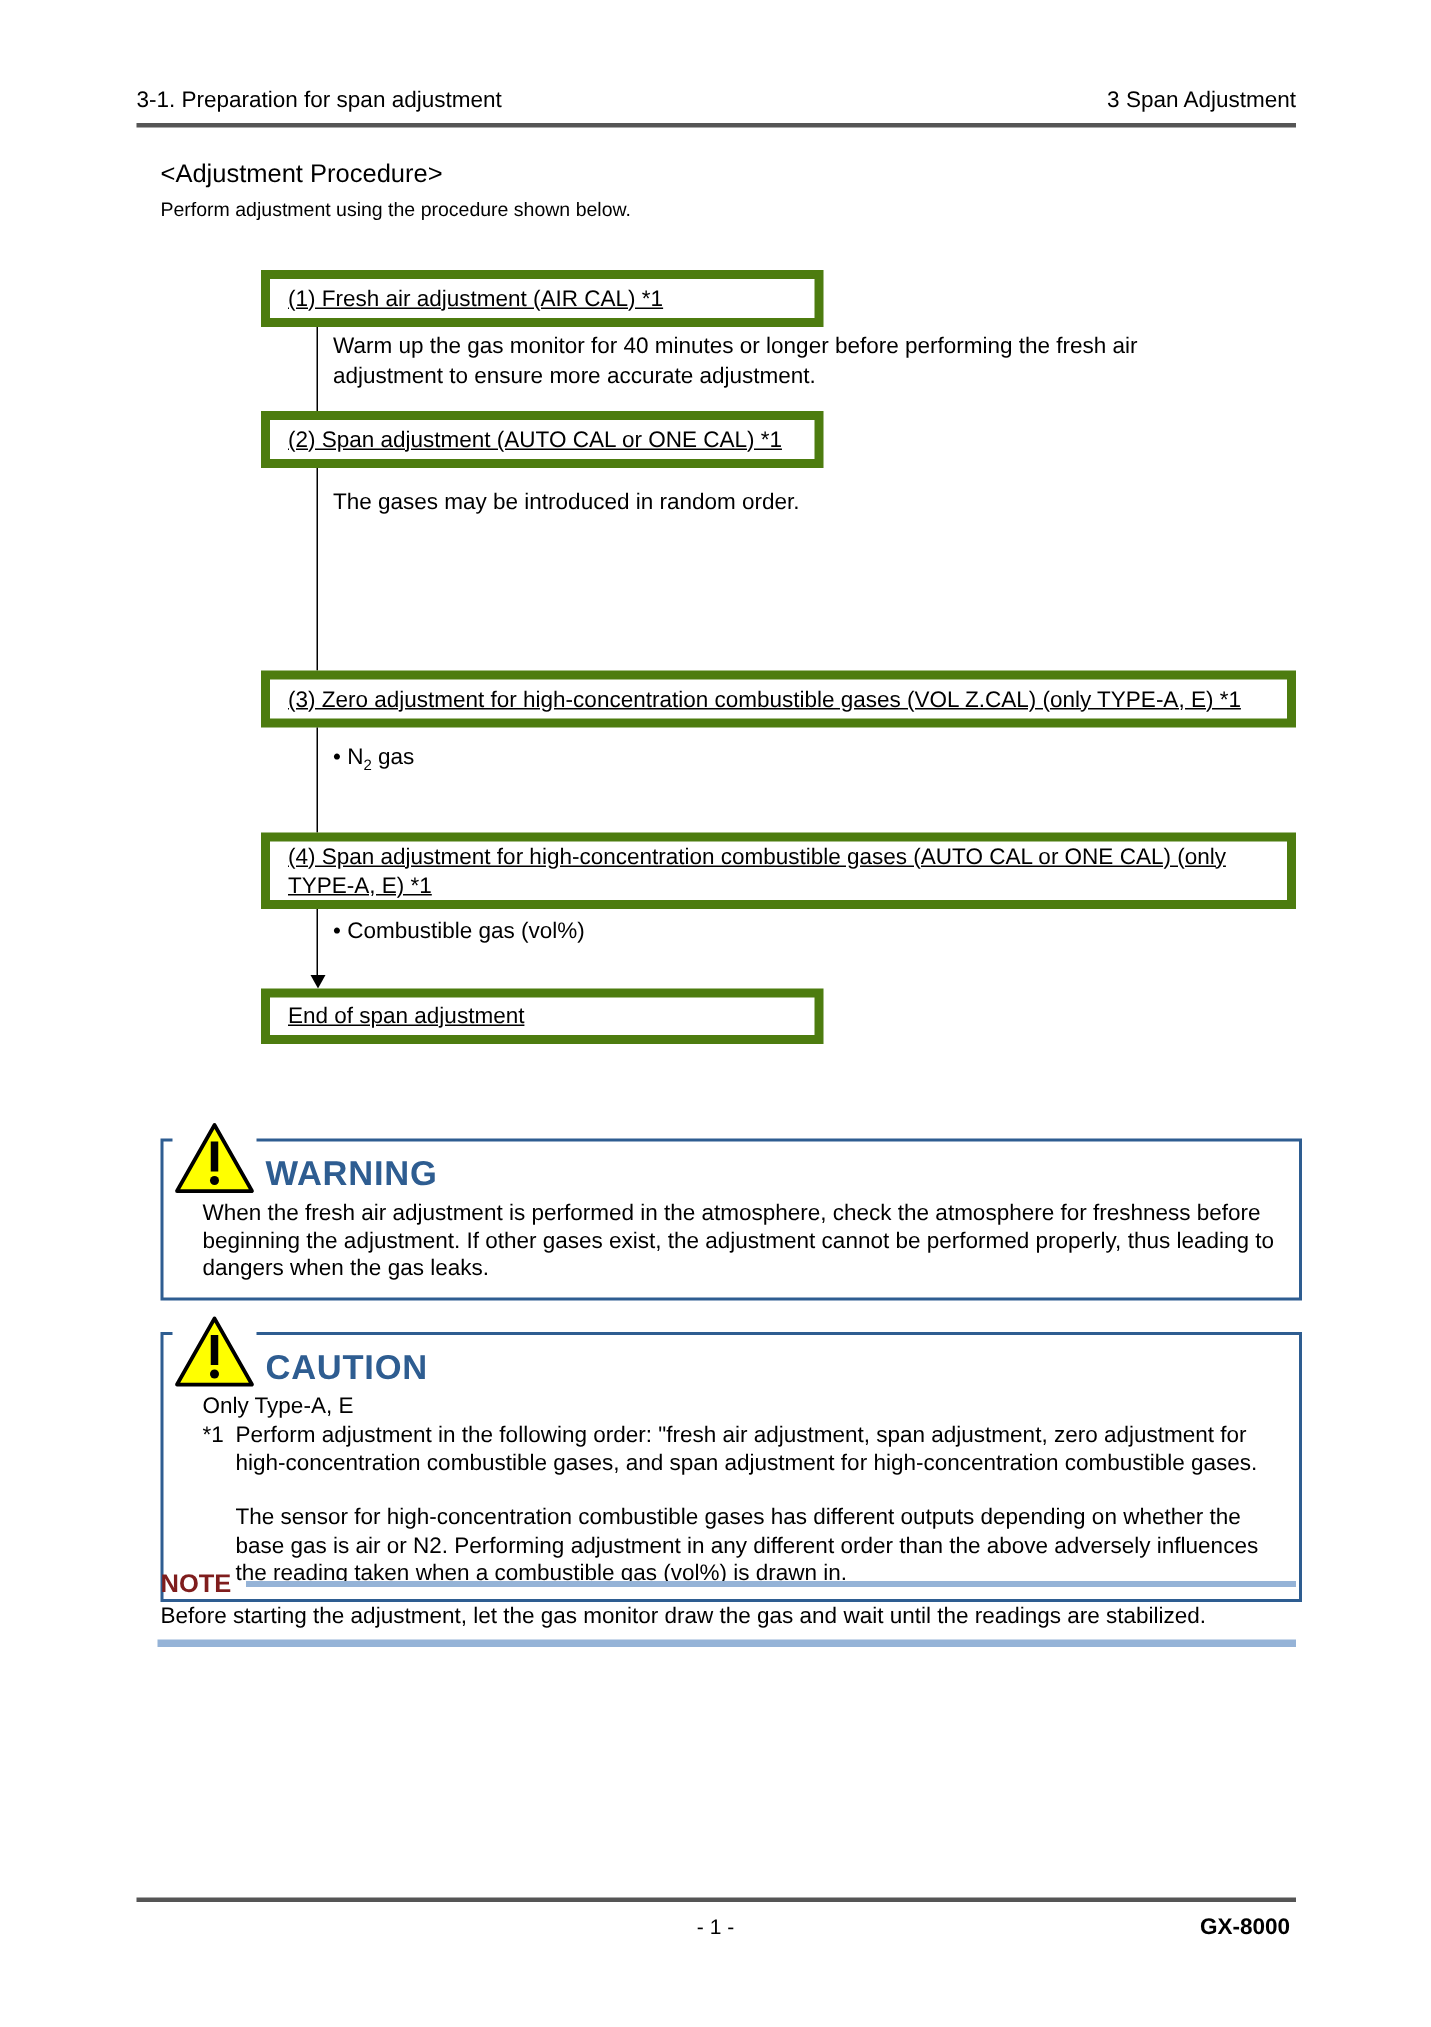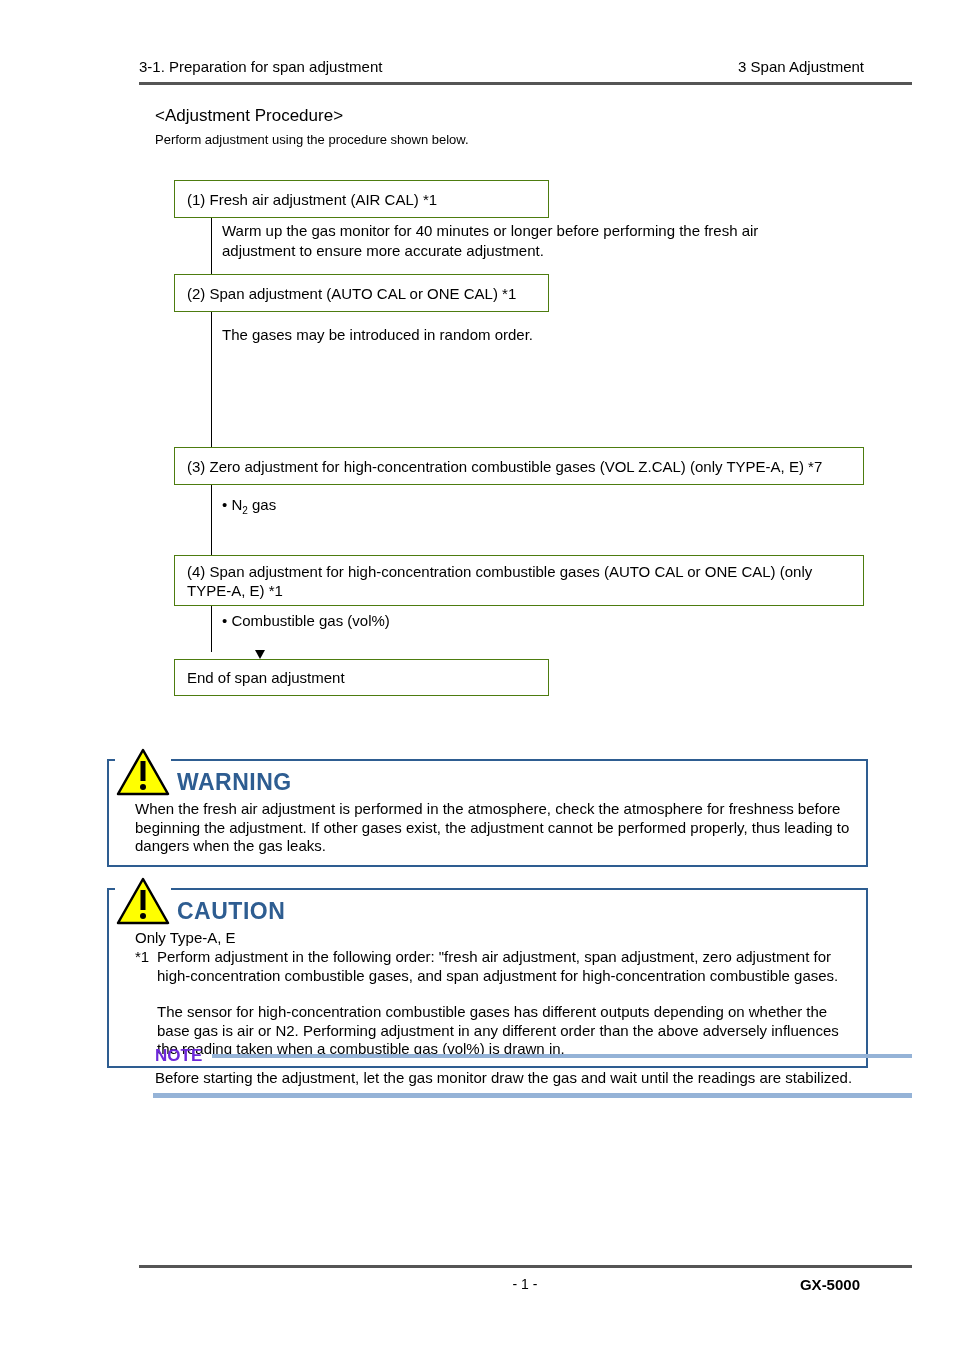--- a/index.html
+++ b/index.html
@@ -1,30 +1,30 @@
 <!DOCTYPE html>
 <html><head>
 <meta charset="utf-8">
 <style>
   * { margin:0; padding:0; box-sizing:border-box; }
   body { width:954px; height:1351px; background:#fff; position:relative; font-family:"Liberation Sans", sans-serif; color:#000; overflow:hidden; }
-  .abs { position:absolute;margin-left:48px; }
+  .abs { position:absolute; }
   .hdr-left { left:91px; top:58px; font-size:15px; }
   .hdr-right { right:90px; top:58px; font-size:15px; }
   .hdr-rule { left:91px; top:82px; width:773px; height:3px; background:#555; }
   .sec-title { left:107px; top:106px; font-size:17px; }
   .intro { left:107px; top:132px; font-size:13px; }
-  .box { position:absolute; border:1px solid #4d7c0f; font-size:15px; padding:0 12px; display:flex; align-items:center; }
+  .box { position:absolute; border:6px solid #4d7c0f; font-size:15px; padding:0 12px; display:flex; align-items:center;text-decoration:underline; }
   .vline { position:absolute; width:1px; background:#000; left:211px; }
   .note-text { position:absolute; left:222px; font-size:15px; line-height:19.5px; }
   .alert { position:absolute; left:107px; width:761px; border:2px solid #2e5d91;margin-top:39px; }
   .alert .icon { position:absolute; left:6px; top:-14px; width:56px; height:50px; background:#fff; }
   .alert .title { position:absolute; left:68px; top:8px; font-size:23px; font-weight:bold; color:#2e5d91; letter-spacing:0.5px; }
   .alert .body { position:absolute; left:26px; font-size:15px; line-height:18.5px; }
-  .note-lbl { left:107px; top:1046px; font-size:17px; font-weight:bold; color:#6d28d9; }
+  .note-lbl { left:107px; top:1046px; font-size:17px; font-weight:bold; color:#7f1d1d; }
   .note-bar { left:164px; top:1054px; width:700px; height:4px; background:#95b3d7; }
   .note-body { left:107px; top:1069px; font-size:15px;text-align:center; }
   .note-bot { left:105px; top:1093px; width:759px; height:5px; background:#95b3d7; }
   .ftr-rule { left:91px; top:1265px; width:773px; height:3px; background:#555; }
   .ftr-pg { left:0; width:954px; top:1276px; text-align:center; font-size:14px; }
   .ftr-model { right:94px; top:1276px; font-size:15px; font-weight:bold; }
   ul.b { list-style:none; }
   ul.b li::before { content:"• "; }
   sub { font-size:10px; }
 </style>
@@ -46,21 +46,21 @@
 
 <div class="box" style="left:174px;top:274px;width:375px;height:38px;">
     <span>(2) Span adjustment (AUTO CAL or ONE CAL) *1</span>
   </div>
 <div class="vline" style="top:312px;height:135px;"></div>
 <div class="note-text" style="top:325px;">
   <div>The gases may be introduced in random order.</div>
 </div>
 
 <div class="box" style="left:174px;top:447px;width:690px;height:38px;">
-    <span>(3) Zero adjustment for high-concentration combustible gases (VOL Z.CAL) (only TYPE-A, E) *7</span>
+    <span>(3) Zero adjustment for high-concentration combustible gases (VOL Z.CAL) (only TYPE-A, E) *1</span>
   </div>
 <div class="vline" style="top:485px;height:70px;"></div>
 <div class="note-text" style="top:495px;">
     <ul class="b">
       <li>N<sub>2</sub> gas</li>
     </ul>
   </div>
 
 <div class="box" style="left:174px;top:555px;width:690px;height:51px;padding-left:12px;padding-right:10px;line-height:19px;">
     <span>(4) Span adjustment for high-concentration combustible gases (AUTO CAL or ONE CAL) (only TYPE-A, E) *1</span>
@@ -100,13 +100,13 @@
   <div class="body" style="top:113px;left:48px;width:695px;">The sensor for high-concentration combustible gases has different outputs depending on whether the base gas is air or N2. Performing adjustment in any different order than the above adversely influences the reading taken when a combustible gas (vol%) is drawn in.</div>
 </div>
 
 <div class="abs note-lbl">NOTE</div>
 <div class="abs note-bar"></div>
 <div class="abs note-body">Before starting the adjustment, let the gas monitor draw the gas and wait until the readings are stabilized.</div>
 <div class="abs note-bot"></div>
 
 <div class="abs ftr-rule"></div>
 <div class="abs ftr-pg">- 1 -</div>
-<div class="abs ftr-model">GX-5000</div>
+<div class="abs ftr-model">GX-8000</div>
 
 </body></html>

